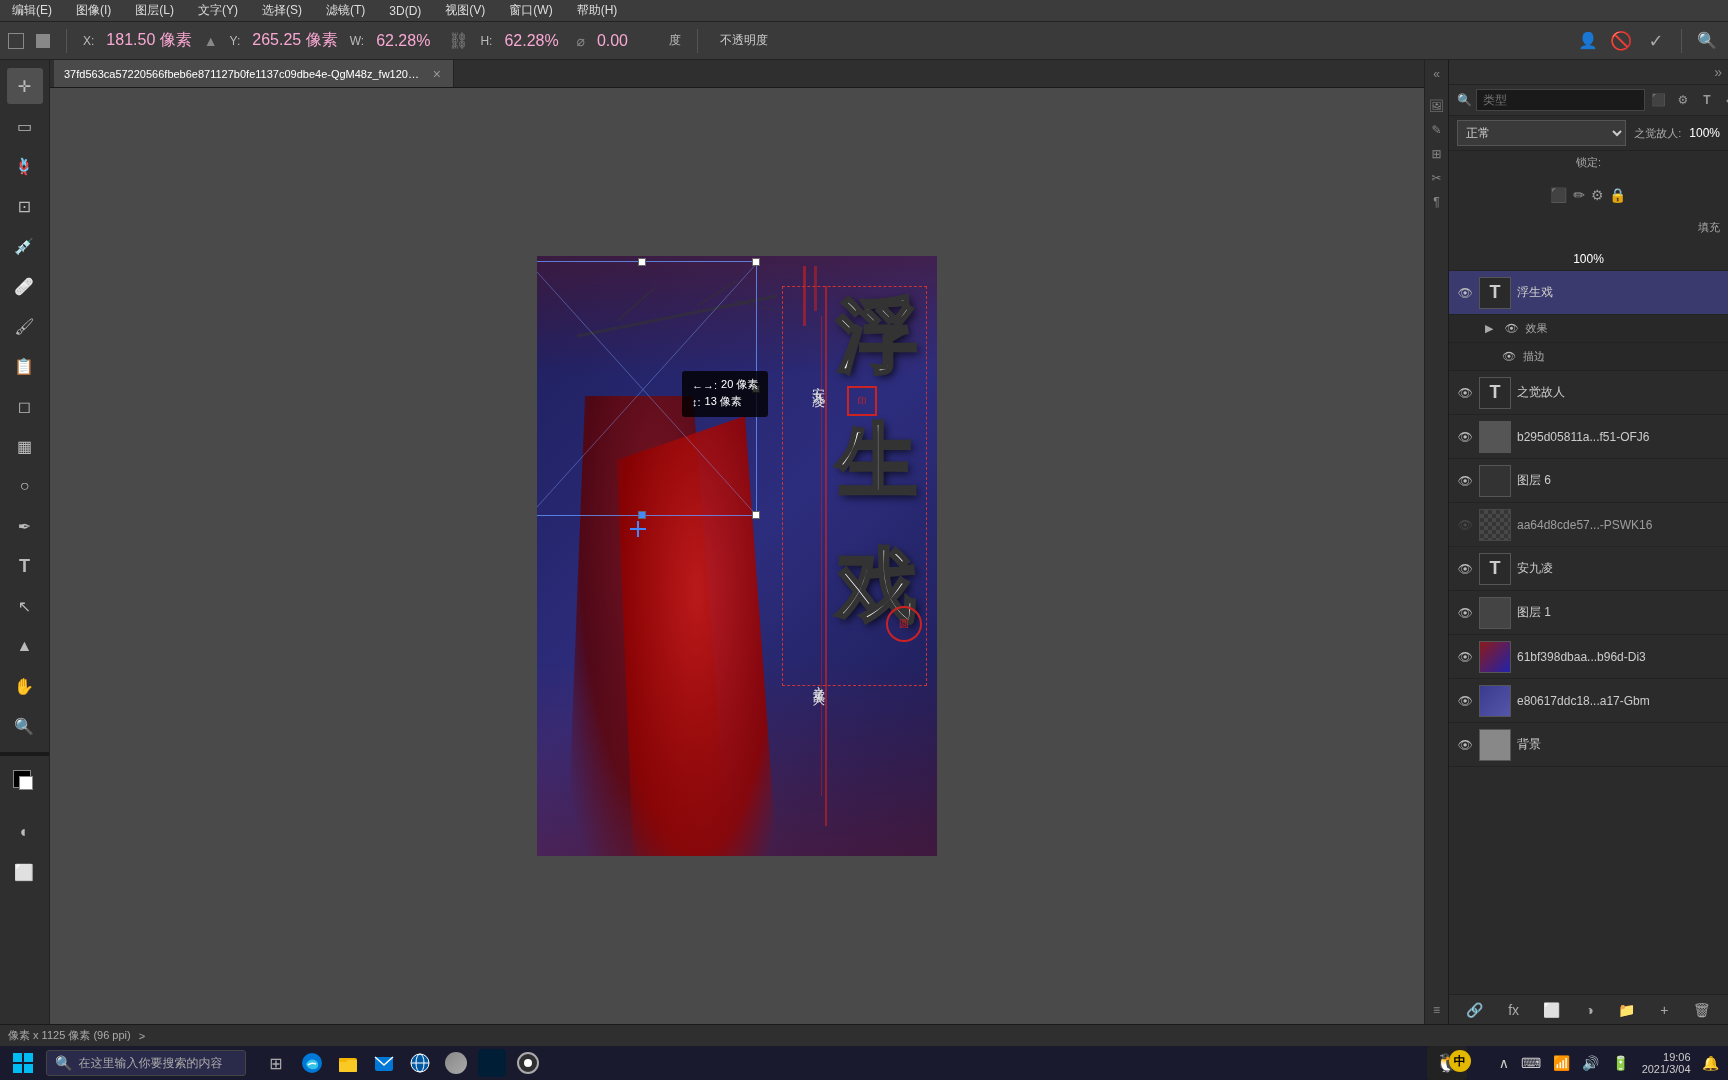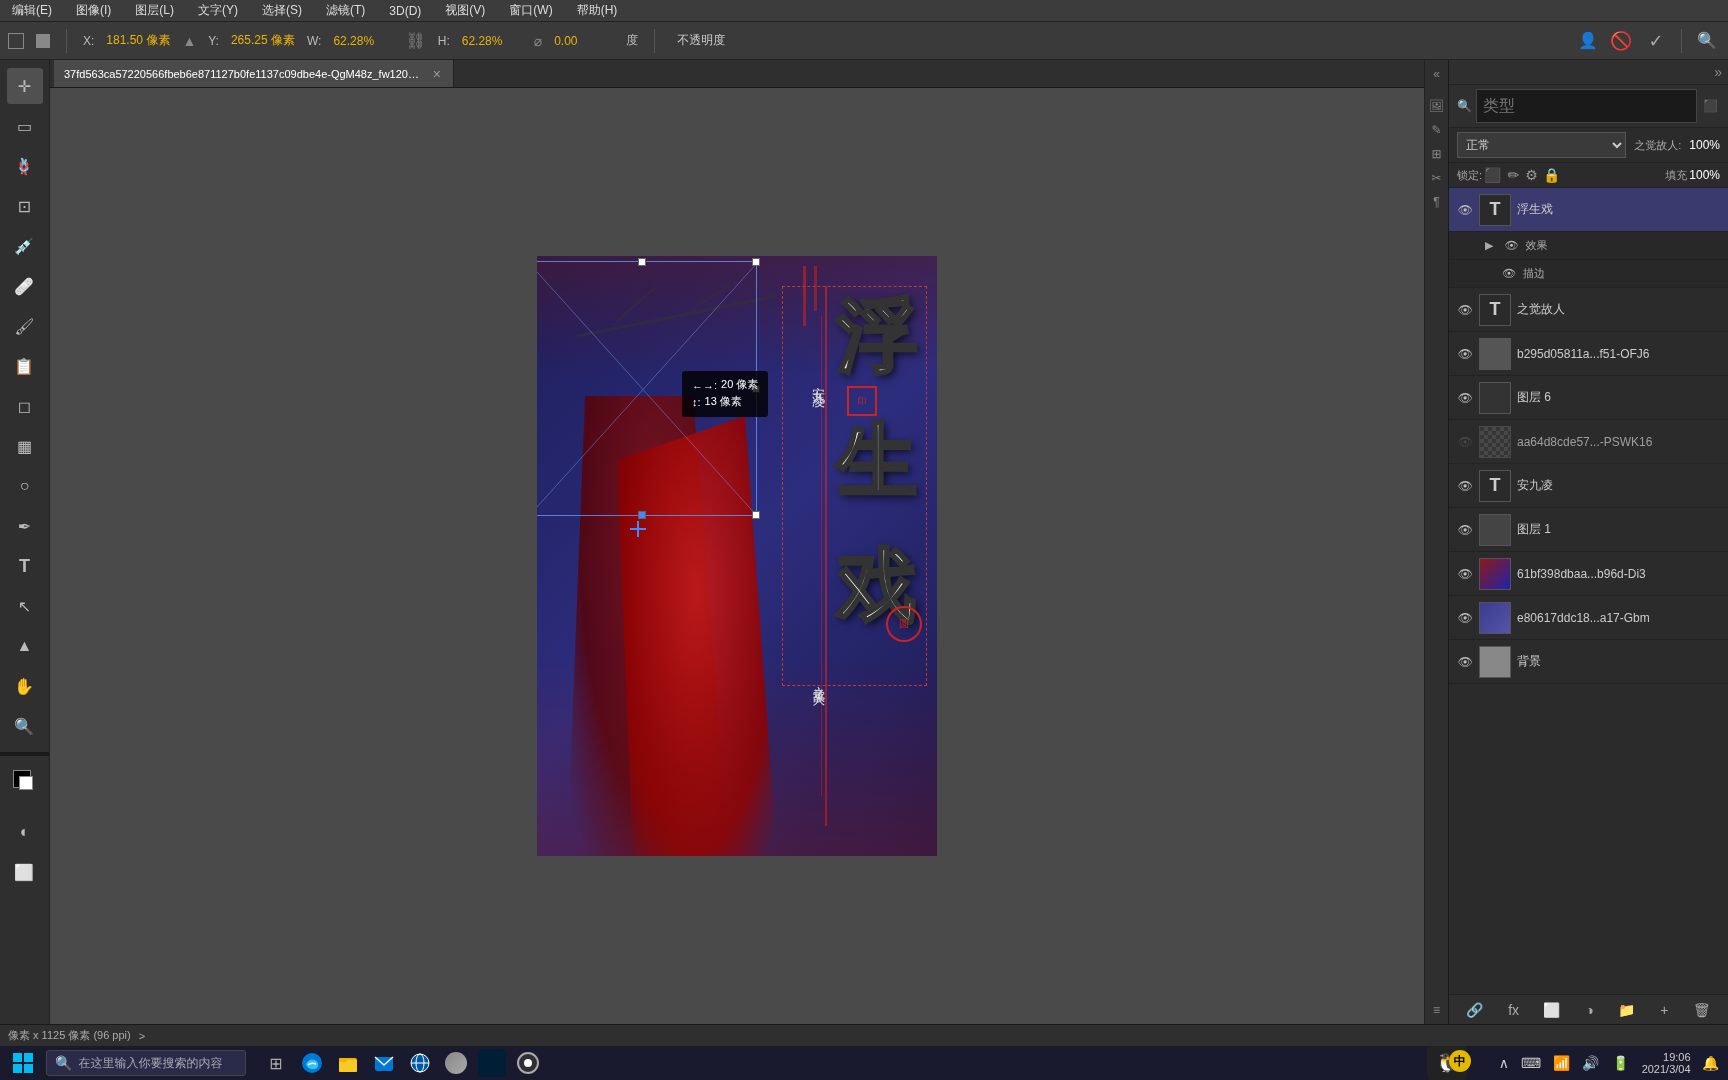--- a/index.html
+++ b/index.html
@@ -51,22 +51,22 @@
       background: transparent;
     }
     .toolbar-shape.filled {
       background: #aaa;
     }
     .toolbar-label {
       color: #bbb;
       font-size: 12px;
     }
     .toolbar-value {
-      color: #eab308;
-      font-size: 12px;
+      color: #f9a8d4;
+      font-size: 16px;
       min-width: 60px;
     }
     .toolbar-divider {
       width: 1px;
       height: 24px;
       background: #555;
       margin: 0 4px;
     }
     .toolbar-icon-btn {
       width: 26px;
@@ -400,23 +400,23 @@
       padding: 4px 8px;
       gap: 4px;
       background: #2f2f2f;
       border-bottom: 1px solid #222;
     }
     .layer-search-input {
       flex: 1;
       background: #1a1a1a;
       border: 1px solid #444;
       color: #ccc;
-      font-size: 16px;
+      font-size: 12px;
       padding: 2px 6px;
-      height: 34px;
+      height: 22px;
     }
     .layer-search-icons {
       display: flex;
       gap: 4px;
     }
     .lsi {
       width: 20px;
       height: 20px;
       display: flex;
       align-items: center;
@@ -451,22 +451,23 @@
       font-size: 12px;
       color: #fff;
       min-width: 30px;
     }
 
     
     .lock-row {
       display: flex;
       align-items: center;
       padding: 4px 8px;
-      gap: 2px;
+      gap: 17px;
       border-bottom: 1px solid #222;
+      flex-direction: column;
     }
     .lock-label {
       font-size: 11px;
       color: #aaa;
     }
     .lock-icons {
       display: flex;
       gap: 6px;
     }
     .lock-icon {

